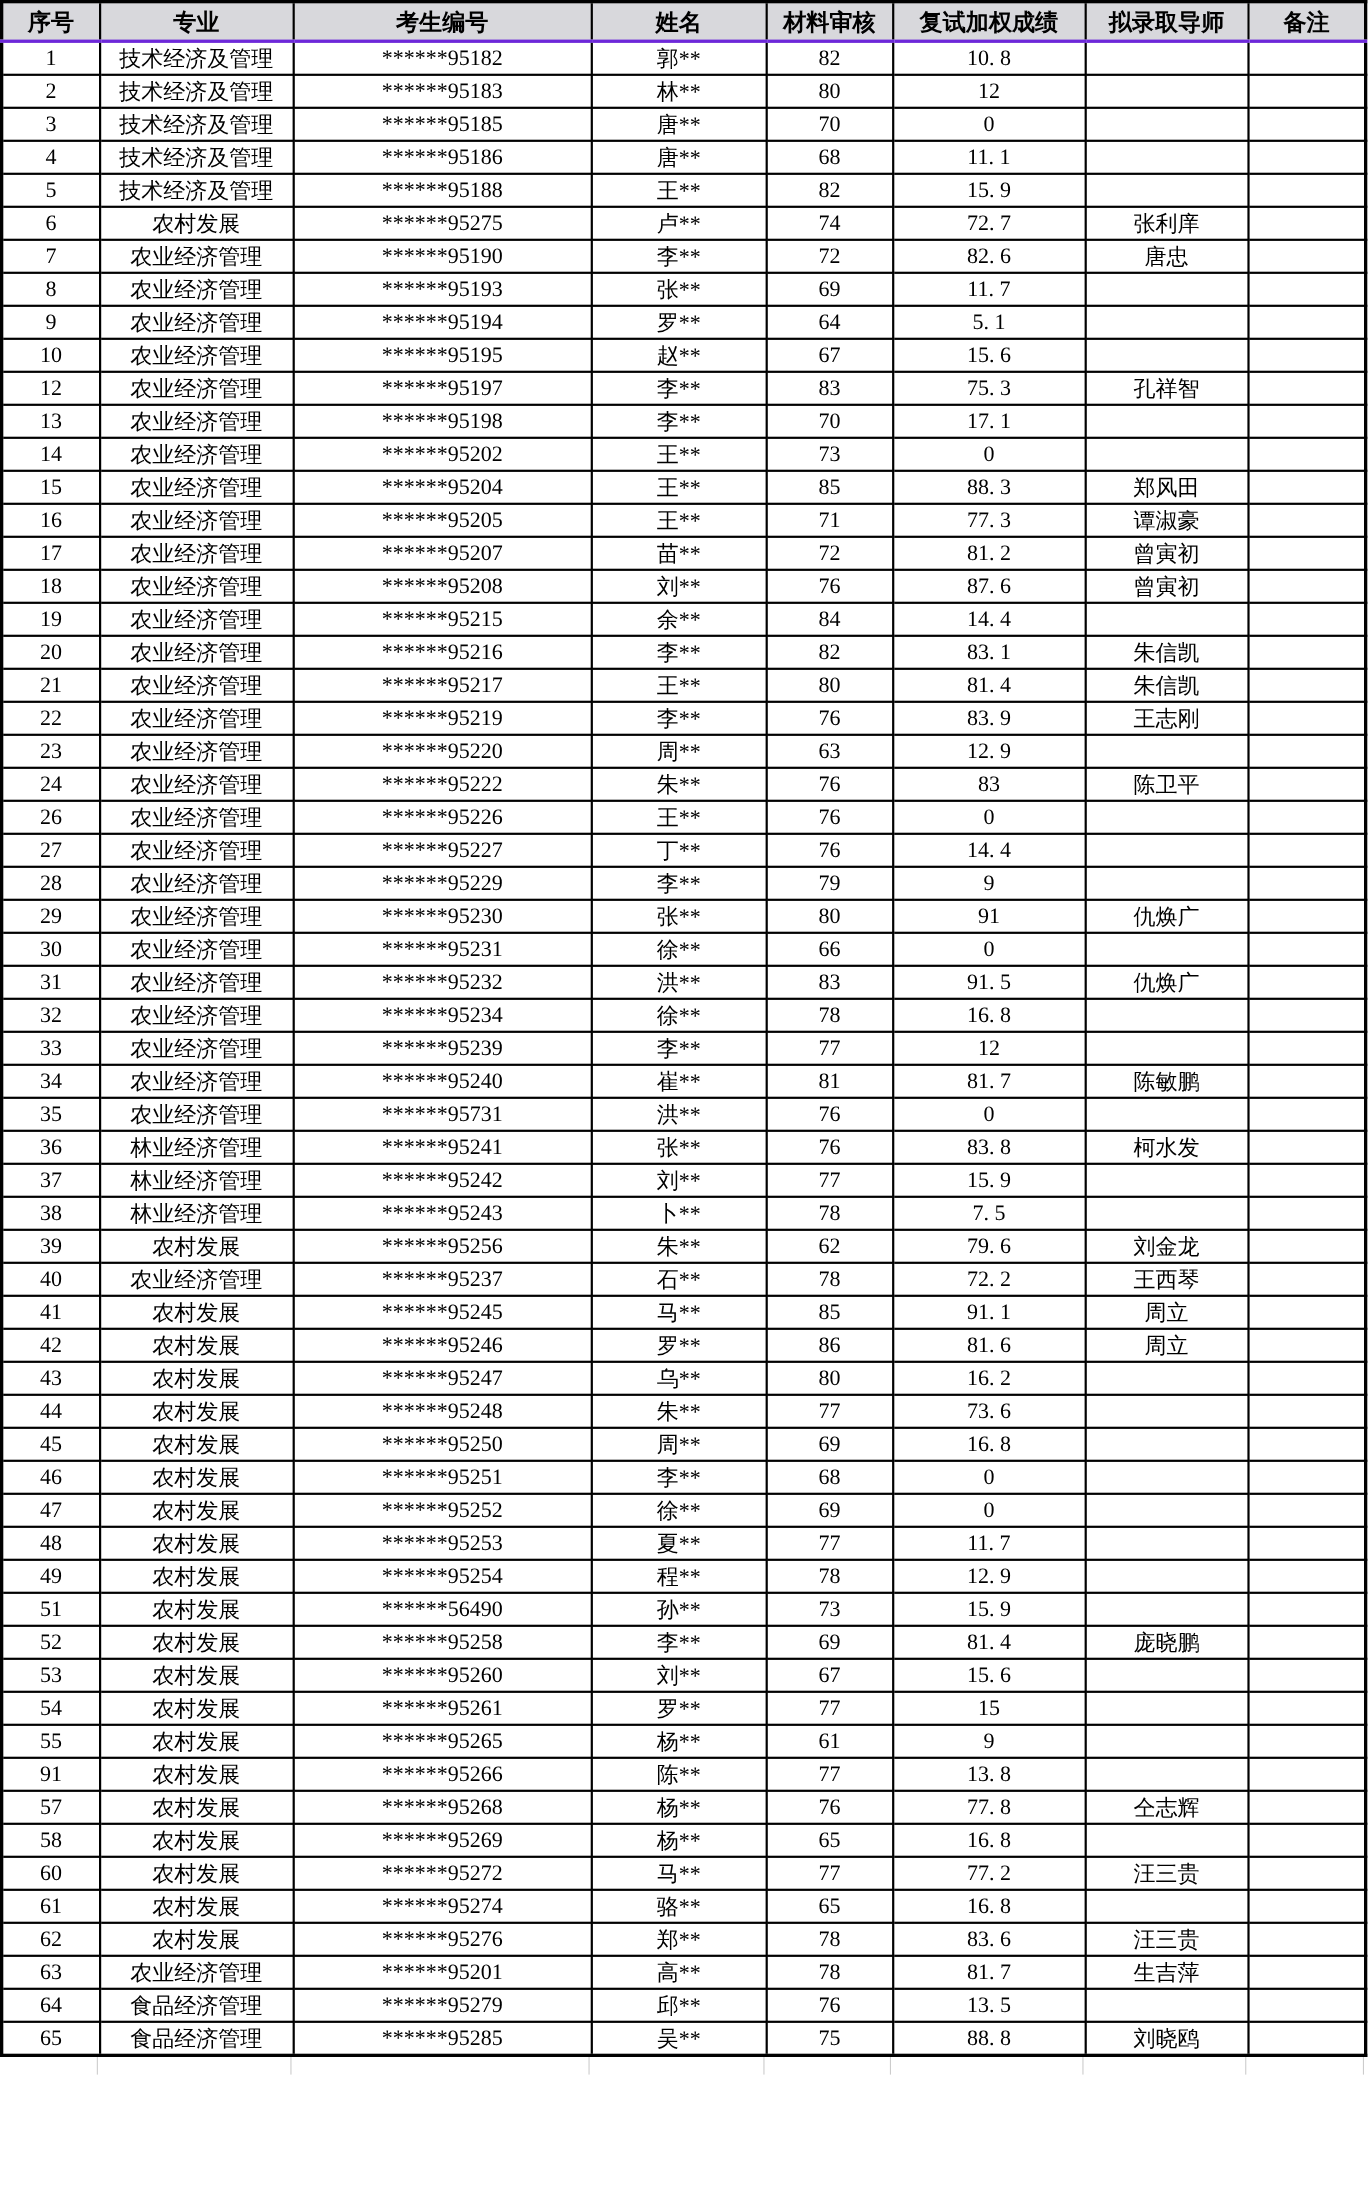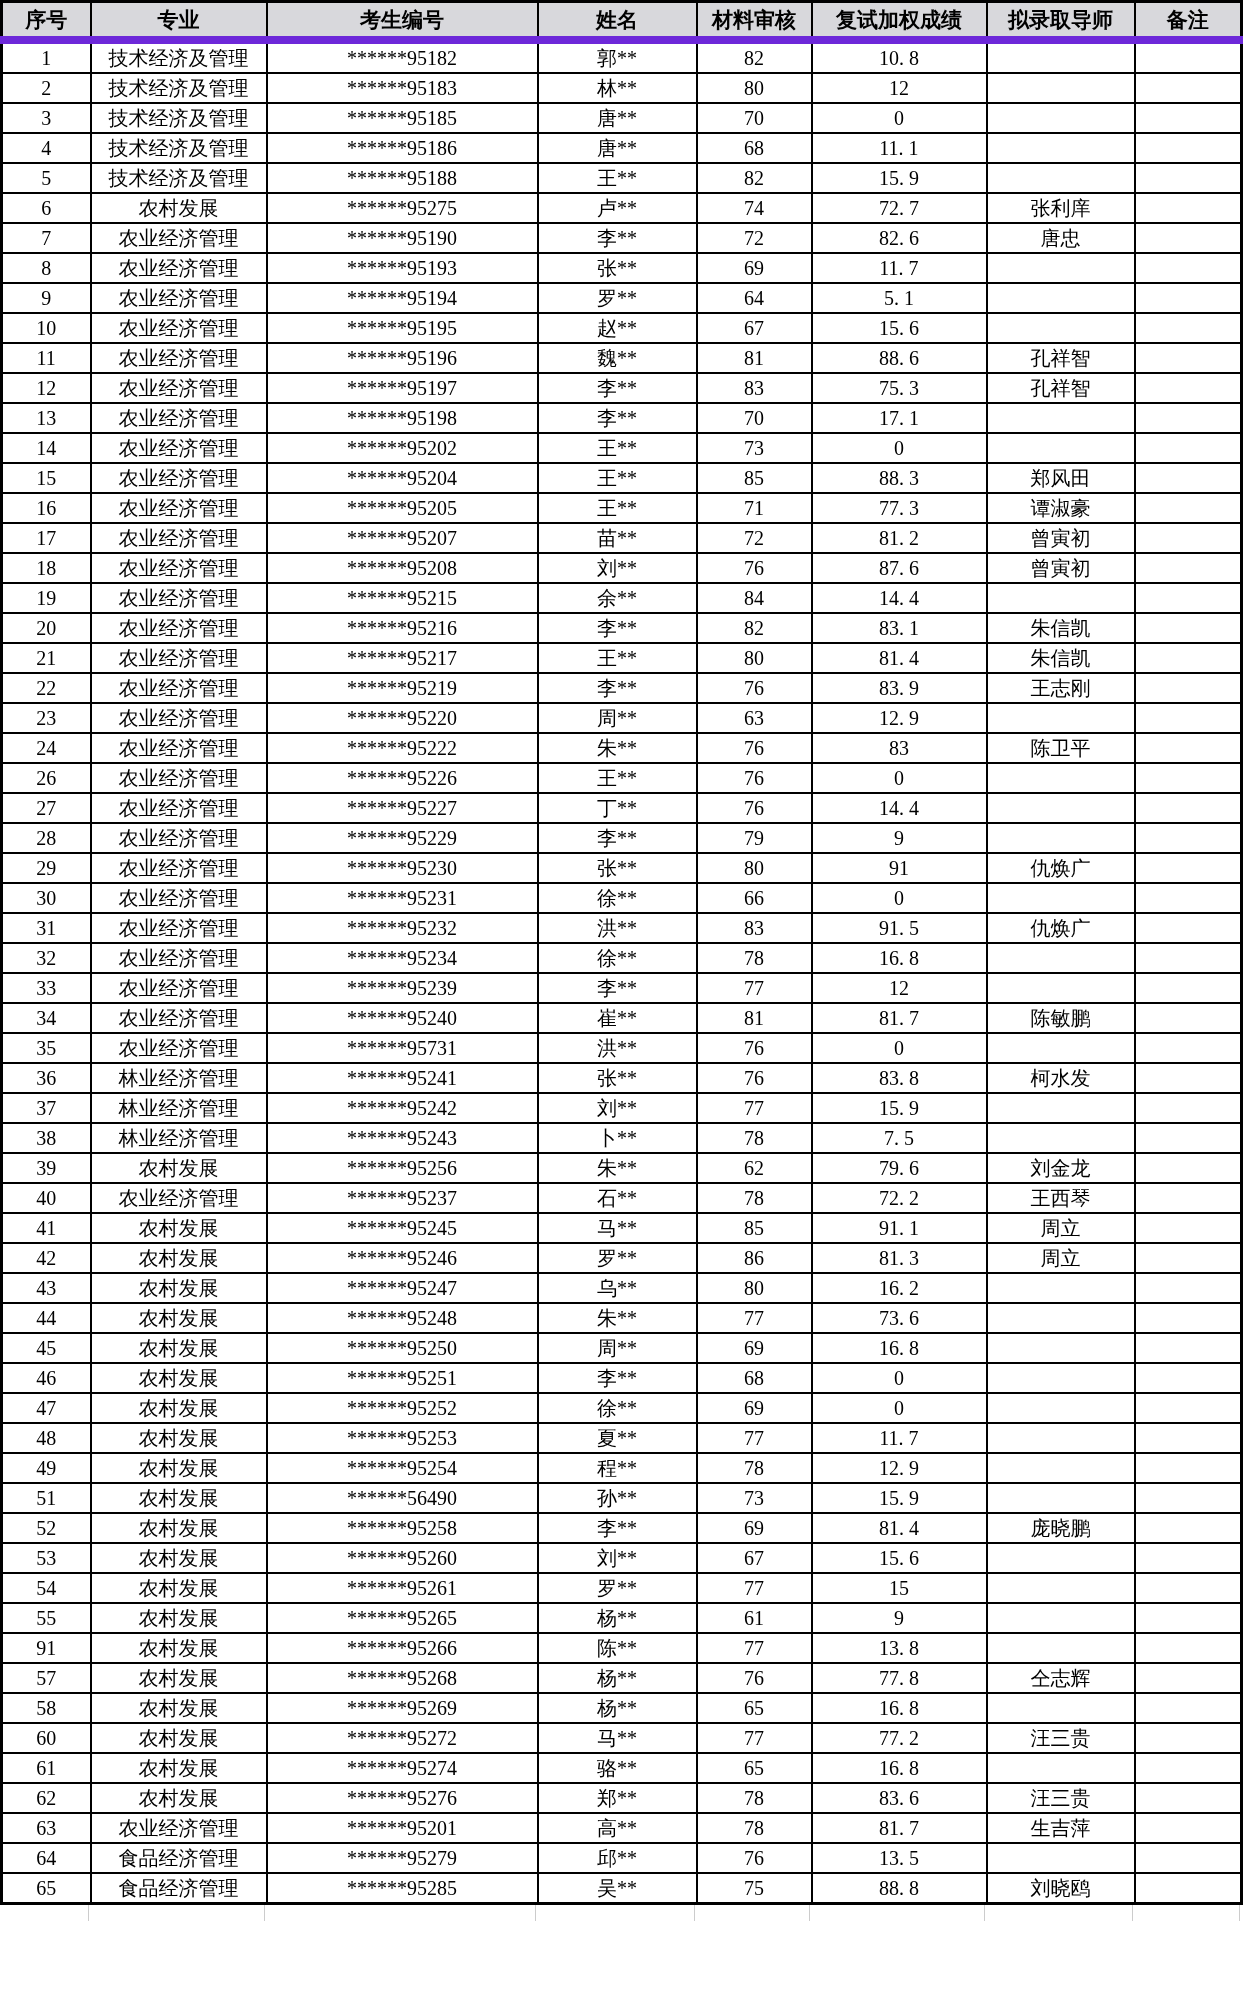--- a/index.html
+++ b/index.html
@@ -38,21 +38,21 @@
     overflow: hidden;
     white-space: nowrap;
   }
   table.admission { border: 3px solid #000000; }
 
   table.admission th {
     height: 33px;
     background: #d8d8dc;
     font-weight: bold;
     font-size: 21px;
-    border-bottom: 8px solid #6d28d9;
+    border-bottom: 3px solid #6d28d9;
     margin-top: 16px;
   }
   table.admission td {
     height: 28px;
     font-size: 20px;
     background: #ffffff;
   }
   
   #grid-tail {
     display: flex;
@@ -189,30 +189,20 @@
           <td>10</td>
           <td>农业经济管理</td>
           <td>******95195</td>
           <td>赵**</td>
           <td>67</td>
           <td>15. 6</td>
           <td></td>
           <td></td>
         </tr>
         <tr>
-          <td>11</td>
-          <td>农业经济管理</td>
-          <td>******95196</td>
-          <td>魏**</td>
-          <td>81</td>
-          <td>88. 6</td>
-          <td>孔祥智</td>
-          <td></td>
-        </tr>
-        <tr>
           <td>12</td>
           <td>农业经济管理</td>
           <td>******95197</td>
           <td>李**</td>
           <td>83</td>
           <td>75. 3</td>
           <td>孔祥智</td>
           <td></td>
         </tr>
         <tr>
@@ -494,21 +484,21 @@
           <td>91. 1</td>
           <td>周立</td>
           <td></td>
         </tr>
         <tr>
           <td>42</td>
           <td>农村发展</td>
           <td>******95246</td>
           <td>罗**</td>
           <td>86</td>
-          <td>81. 3</td>
+          <td>81. 6</td>
           <td>周立</td>
           <td></td>
         </tr>
         <tr>
           <td>43</td>
           <td>农村发展</td>
           <td>******95247</td>
           <td>乌**</td>
           <td>80</td>
           <td>16. 2</td>

